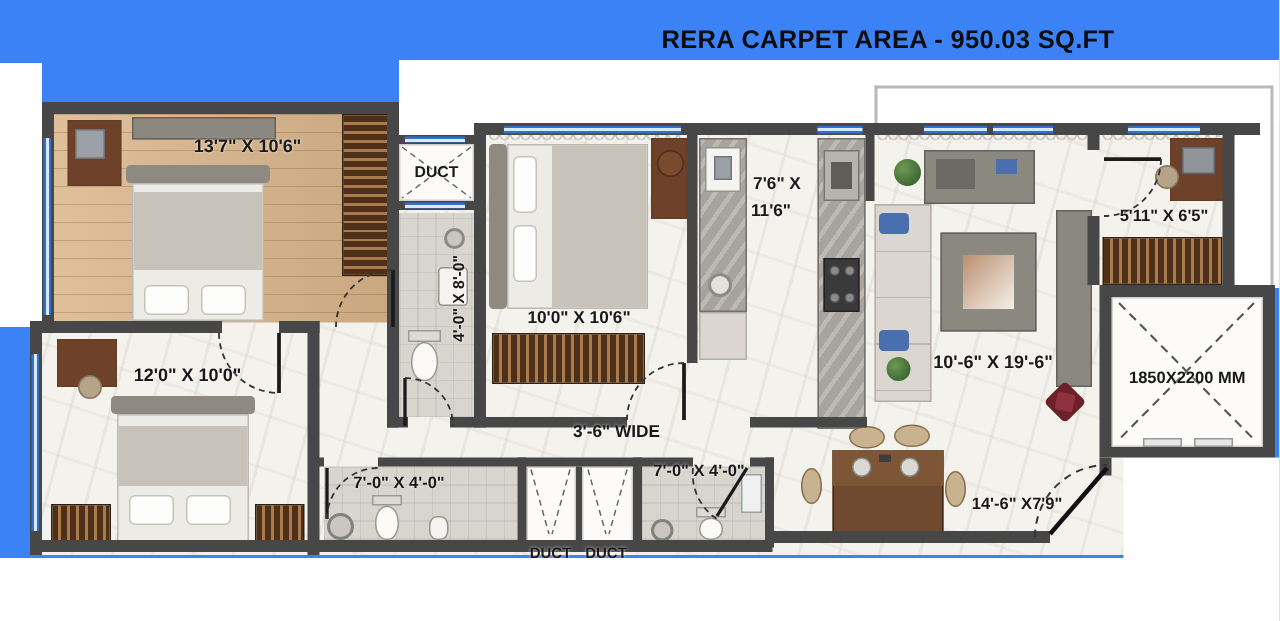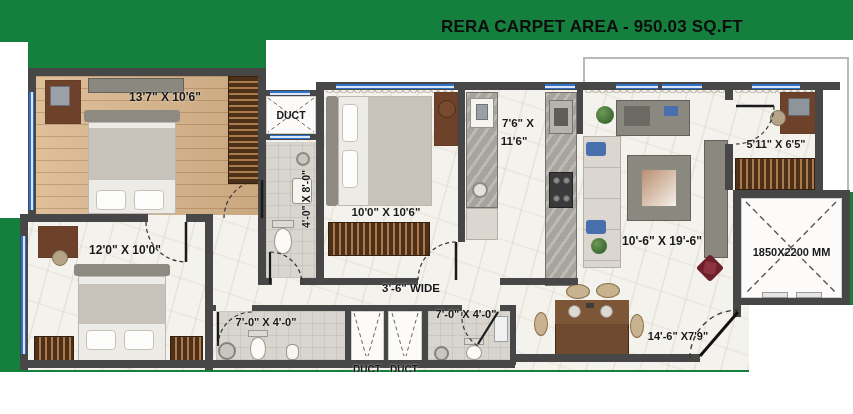--- a/index.html
+++ b/index.html
@@ -1,16 +1,16 @@
 <!DOCTYPE html>
 <html><head>
 <meta charset="utf-8">
 <style>
   html,body{margin:0;padding:0;background:#ffffff;}
-  #stage{position:relative;width:853px;height:414px;background:#15803d;overflow:hidden;
+  #stage{position:relative;width:853px;height:414px;background:#3b82f6;overflow:hidden;
          font-family:"Liberation Sans",sans-serif;}
   .abs{position:absolute;}
   
   .base{background:#f4f2ed;
     background-image:repeating-linear-gradient(105deg,rgba(205,200,188,.28) 0 2px,transparent 2px 26px),
                      repeating-linear-gradient(18deg,rgba(205,200,188,.20) 0 2px,transparent 2px 34px);z-index:0;}
   .wood{background:#d9b58a;
     background-image:repeating-linear-gradient(180deg,rgba(120,80,40,.28) 0 1px,transparent 1px 12px),
                      linear-gradient(90deg,rgba(255,255,255,.14),rgba(0,0,0,.07));z-index:2;}
   .bathfloor{background:#d8d4ce;

